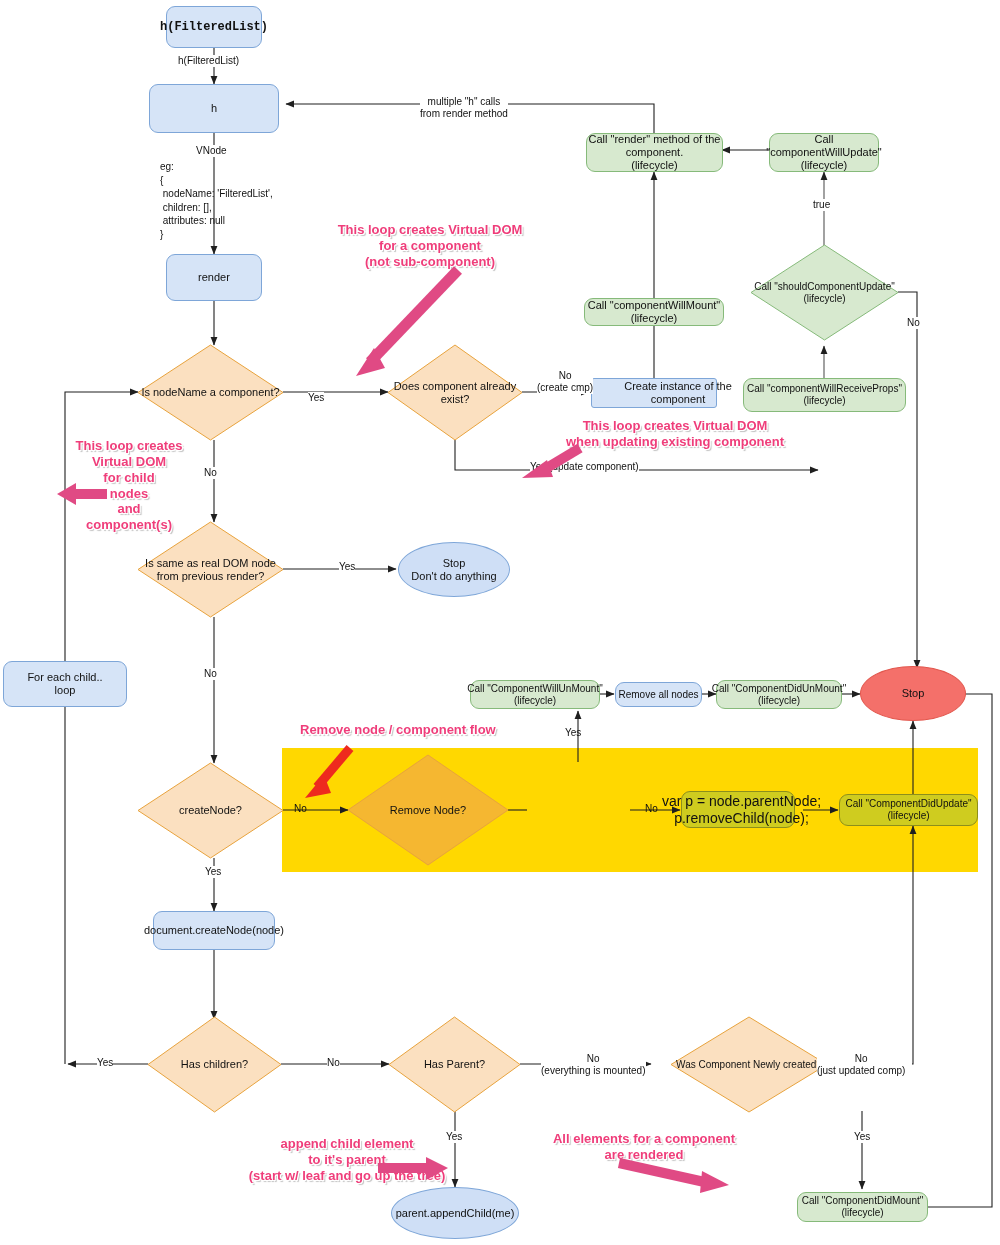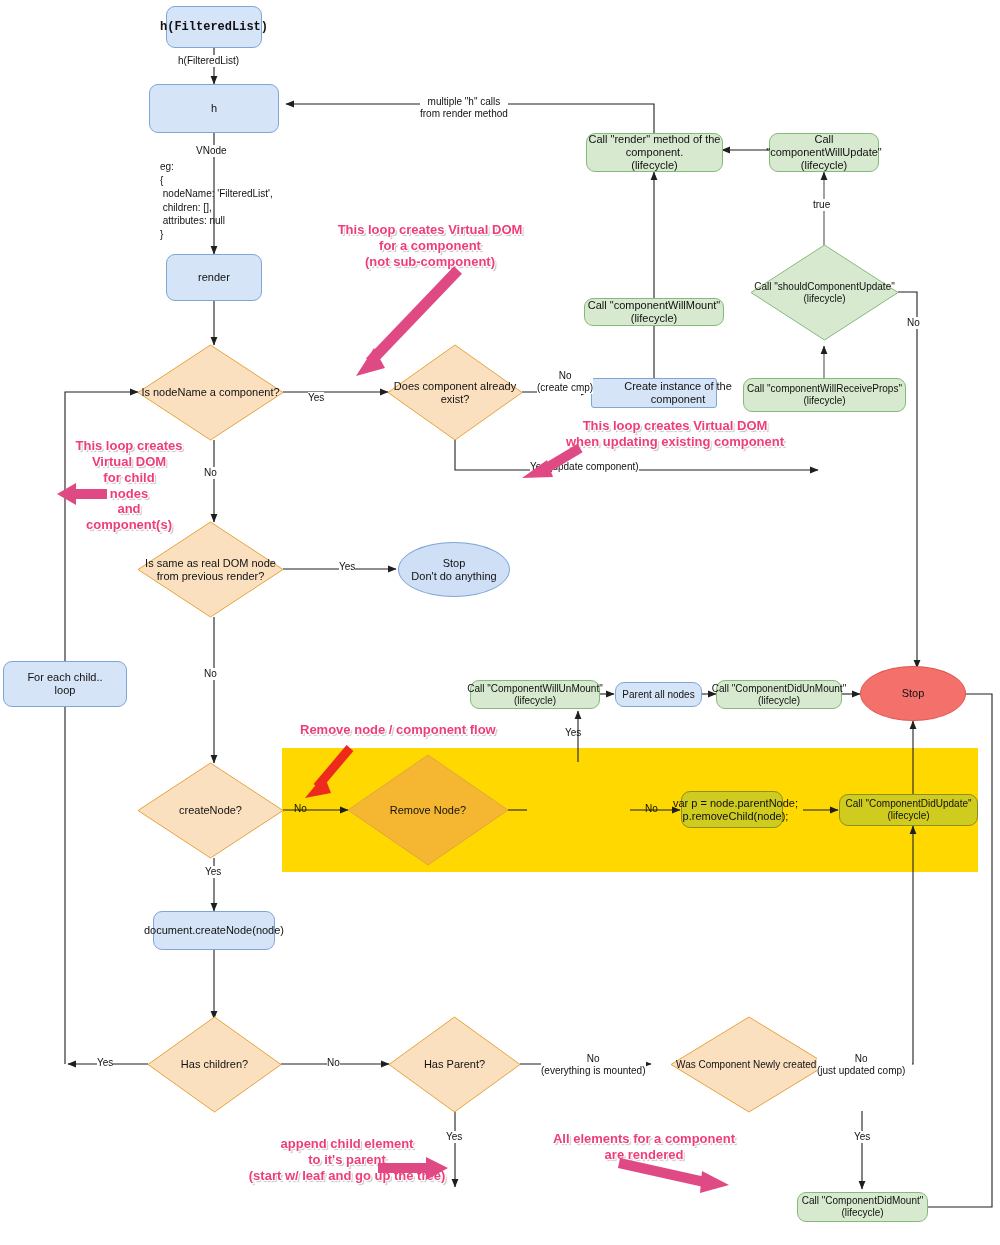--- a/index.html
+++ b/index.html
@@ -194,30 +194,30 @@
   </div>
 
   <div class="diamond-wrap" style="left:348px;top:755px;width:160px;height:110px;">
     <svg width="160" height="110">
         <polygon points="80,0 160,55 80,110 0,55" fill="#f5b731" stroke="#e8a33d" stroke-width="1"></polygon>
       </svg>
     <div class="diamond-label">Remove Node?</div>
   </div>
 
 
-  <div class="node rrect olive" style="left: 681px; top: 791px; width: 102px; height: 37px; font-size: 11px; white-space: pre; padding-left: 7px;">var p = node.parentNode;
+  <div class="node rrect olive" style="left: 681px; top: 791px; width: 114px; height: 37px; font-size: 14px; white-space: pre; padding-left: 7px;">var p = node.parentNode;
 p.removeChild(node);</div>
 
   <div class="node rrect olive" style="left: 839px; top: 794px; width: 139px; height: 32px; font-size: 10px; white-space: pre;">Call "ComponentDidUpdate"
 (lifecycle)</div>
 
   <div class="node rrect green" style="left: 470px; top: 680px; width: 130px; height: 29px; font-size: 10px; white-space: pre;">Call "ComponentWillUnMount"
 (lifecycle)</div>
 
-  <div class="node rrect" style="left:615px;top:682px;width:87px;height:25px;font-size:10px;">Parent all nodes</div>
+  <div class="node rrect" style="left:615px;top:682px;width:87px;height:25px;font-size:10px;">Remove all nodes</div>
 
   <div class="node rrect green" style="left: 716px; top: 680px; width: 126px; height: 29px; font-size: 10px; white-space: pre;">Call "ComponentDidUnMount"
 (lifecycle)</div>
 
   <div class="node ellipse red" style="left:860px;top:666px;width:106px;height:55px;">Stop</div>
 
   <div class="node rrect" style="left:153px;top:911px;width:122px;height:39px;">document.createNode(node)</div>
 
   <div class="diamond-wrap" style="left:148px;top:1017px;width:133px;height:95px;">
     <svg width="133" height="95">
@@ -233,20 +233,21 @@
     <div class="diamond-label">Has Parent?</div>
   </div>
 
   <div class="diamond-wrap" style="left:651px;top:1017px;width:156px;height:95px;margin-left:20px;">
     <svg width="156" height="95">
         <polygon points="78,0 156,47.5 78,95 0,47.5" fill="#fbe0c0" stroke="#e8a33d" stroke-width="1"></polygon>
       </svg>
     <div class="diamond-label" style="font-size:10px;">Was Component Newly created?</div>
   </div>
 
+  <div class="node ellipse" style="left:391px;top:1187px;width:128px;height:52px;">parent.appendChild(me)</div>
 
   <div class="node rrect green" style="left: 797px; top: 1192px; width: 131px; height: 30px; font-size: 10px; white-space: pre;">Call "ComponentDidMount"
 (lifecycle)</div>
 
   <div class="edge-label" style="left:178px;top:55px;">h(FilteredList)</div>
   <div class="edge-label" style="left:196px;top:145px;">VNode</div>
   <div class="edge-label" style="left: 420px; top: 96px; text-align: center; white-space: pre;">multiple "h" calls
 from render method</div>
   <div class="edge-label" style="left:308px;top:392px;">Yes</div>
   <div class="edge-label" style="left: 537px; top: 370px; white-space: pre;">No

